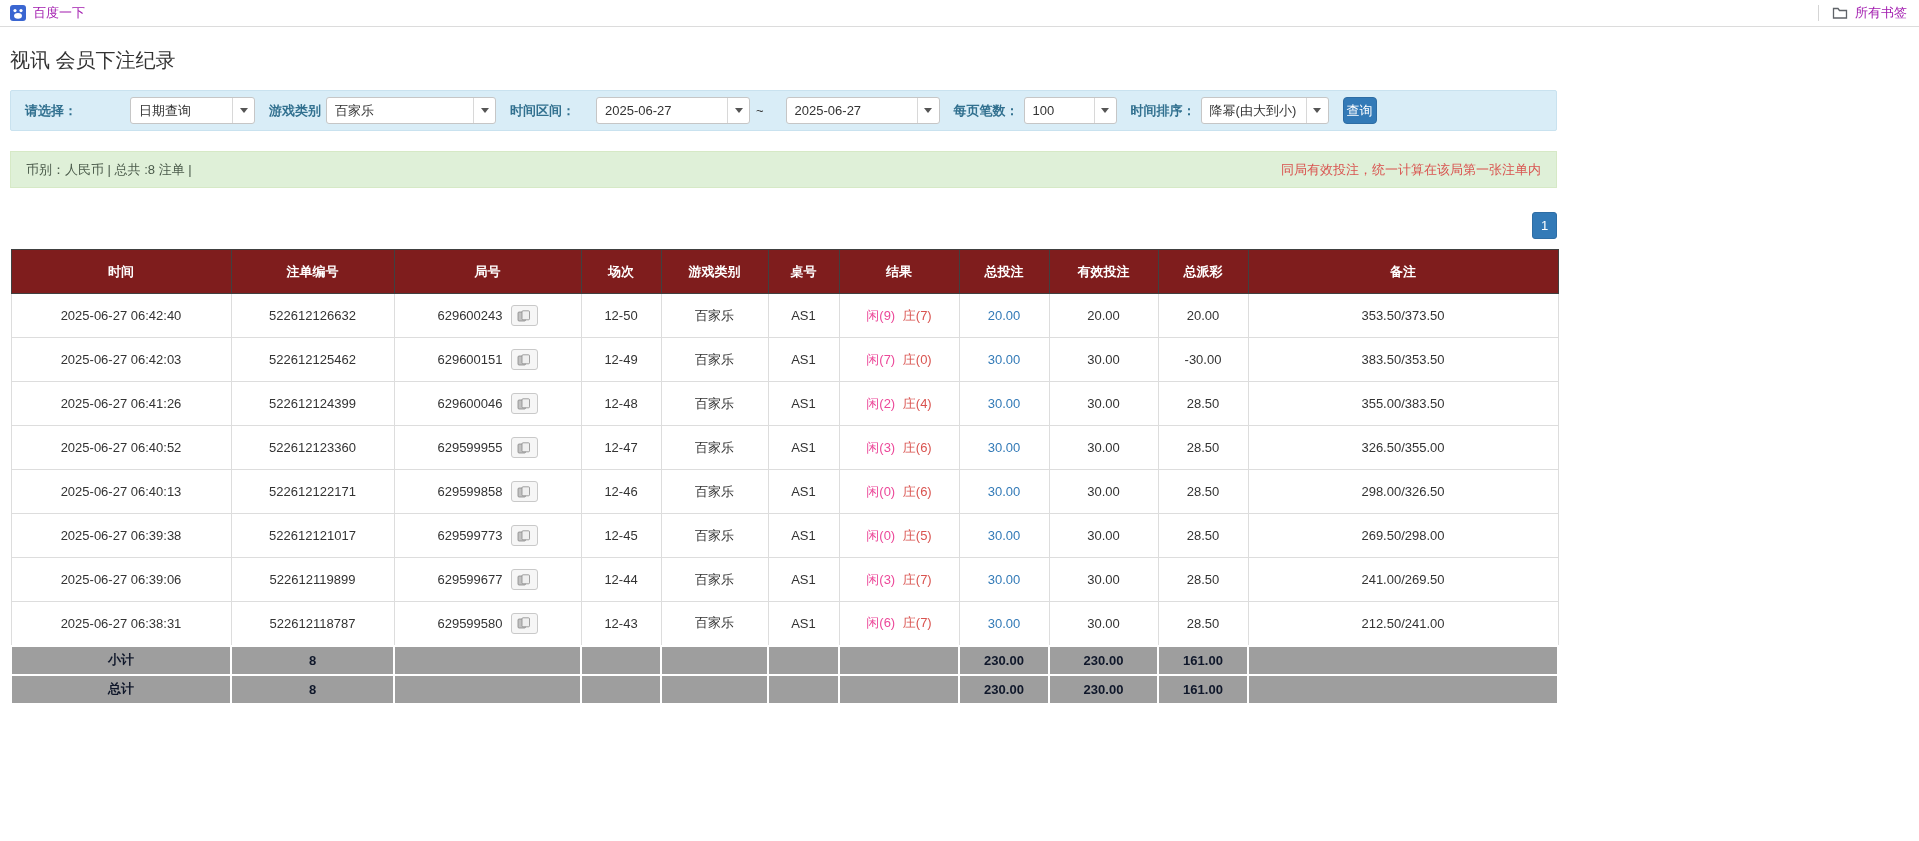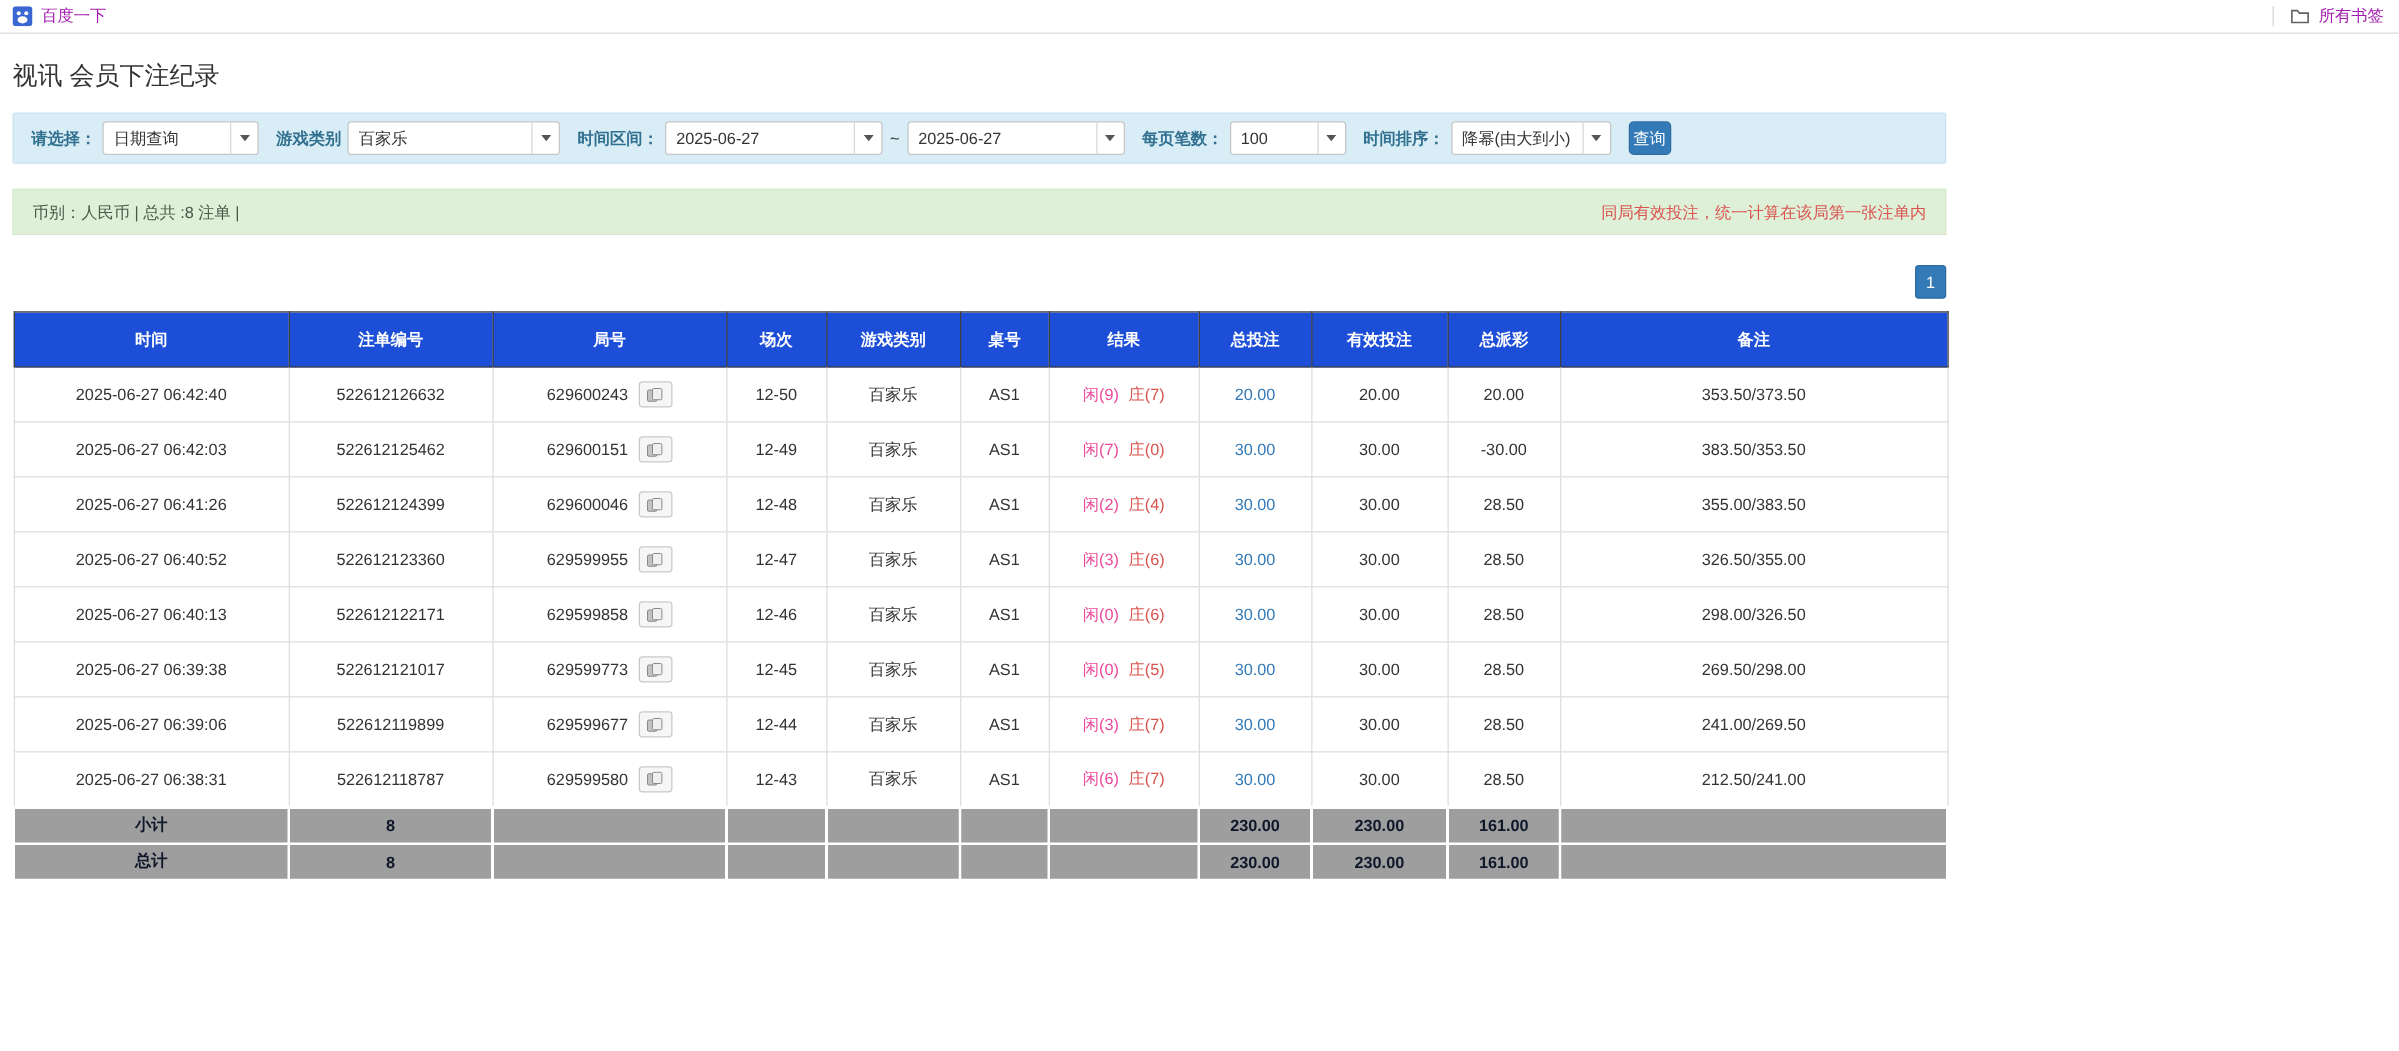--- a/index.html
+++ b/index.html
@@ -40,21 +40,21 @@
   .f-label.first { margin-left: 2px; }
   .combo {
     display: flex; align-items: stretch;
     height: 27px; background: #fff;
     border: 1px solid #c6c6c6; border-radius: 3px;
     cursor: pointer;
   }
   .combo-value { flex: 1; padding: 0 8px; line-height: 25px; font-size: 13px; color: #333; white-space: nowrap; overflow: hidden; }
   .combo-arrow { width: 22px; border-left: 1px solid #d8d8d8; display: flex; align-items: center; justify-content: center; }
   .caret { width: 0; height: 0; border-left: 4px solid transparent; border-right: 4px solid transparent; border-top: 5px solid #555; }
-  .w-select { width: 125px; } .w-game { width: 170px; } .w-date { width: 174px; }
+  .w-select { width: 125px; margin-left: 48px; } .w-game { width: 170px; } .w-date { width: 154px; margin-left: 16px; }
   .w-size { width: 93px; } .w-sort { width: 128px; }
   .tilde { font-size: 13px; color: #333; margin: 0 6px; }
   .btn-search {
     margin-left: 14px;
     background: #337ab7; color: #fff;
     border: 1px solid #2e6da4; border-radius: 4px;
     font-size: 13px; height: 27px; padding: 0 3px;
     cursor: pointer;
   }
 
@@ -82,21 +82,21 @@
 
   
   table.records {
     margin-top: 10px;
     width: 1547px;
     border-collapse: collapse;
     table-layout: fixed;
     font-size: 13px;
   }
   table.records th {
-    background: #1d4ed8; color: #fff;
+    background: #7f1d1d; color: #fff;
     font-weight: bold; font-size: 13px;
     height: 44px;
     border: 1px solid #404040;
   }
   table.records td {
     border: 1px solid #ddd;
     height: 44px;
     text-align: center;
     color: #333;
     padding: 0 4px;

